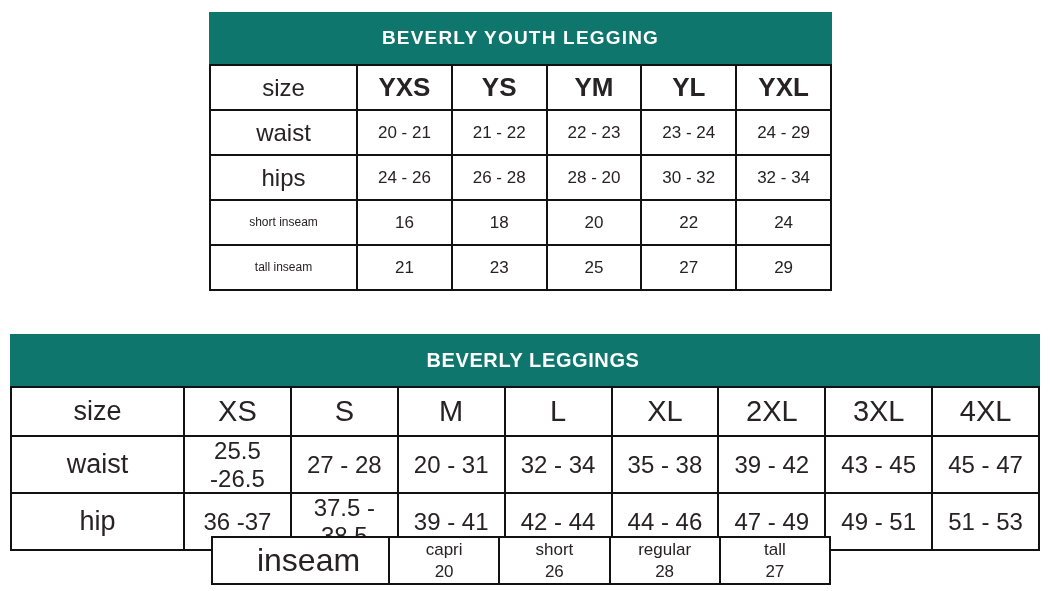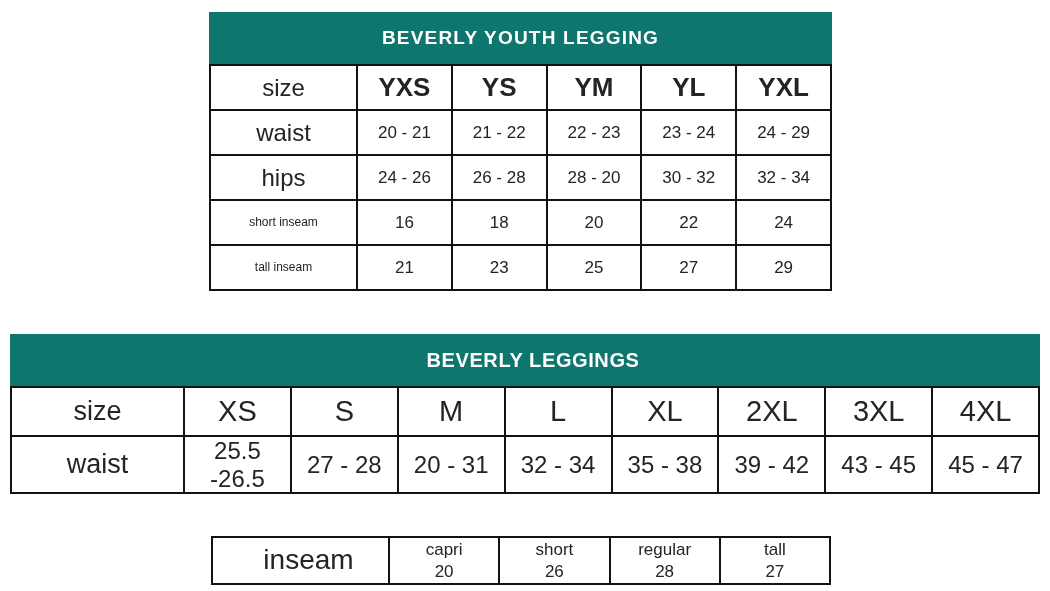--- a/index.html
+++ b/index.html
@@ -37,21 +37,21 @@
 
   
   .adult col.c-lbl{width:173px;}
   .adult td{height:46px;font-size:24px;}
   .adult td.hd{font-size:29px;height:47px;}
   .adult td.lbl-lg{font-size:27px;}
 
   
   .strip col.c-lbl{width:177px;}
   .strip td{height:45px;font-size:17px;}
-  .strip td.lbl-lg{font-size:28px;padding-left:16px;}
+  .strip td.lbl-lg{font-size:32px;padding-left:16px;}
   .opt-name,.opt-val{display:block;line-height:1.25;}
 </style>
 </head>
 <body>
 
 <div class="canvas">
 
   <div class="tbl youth">
     <div class="t-title">BEVERLY YOUTH LEGGING</div>
     <table class="grid">
@@ -138,20 +138,31 @@
           <td class="lbl lbl-lg shade">waist</td>
           <td>25.5 -26.5</td>
           <td>27 - 28</td>
           <td>20 - 31</td>
           <td>32 - 34</td>
           <td>35 - 38</td>
           <td>39 - 42</td>
           <td>43 - 45</td>
           <td>45 - 47</td>
         </tr>
+        <tr>
+          <td class="lbl lbl-lg shade">hip</td>
+          <td>36 -37</td>
+          <td>37.5 - 38.5</td>
+          <td>39 - 41</td>
+          <td>42 - 44</td>
+          <td>44 - 46</td>
+          <td>47 - 49</td>
+          <td>49 - 51</td>
+          <td>51 - 53</td>
+        </tr>
       </tbody>
     </table>
   </div>
 
   <div class="tbl strip">
     <table class="grid">
       <colgroup>
           <col class="c-lbl">
           <col>
           <col>

